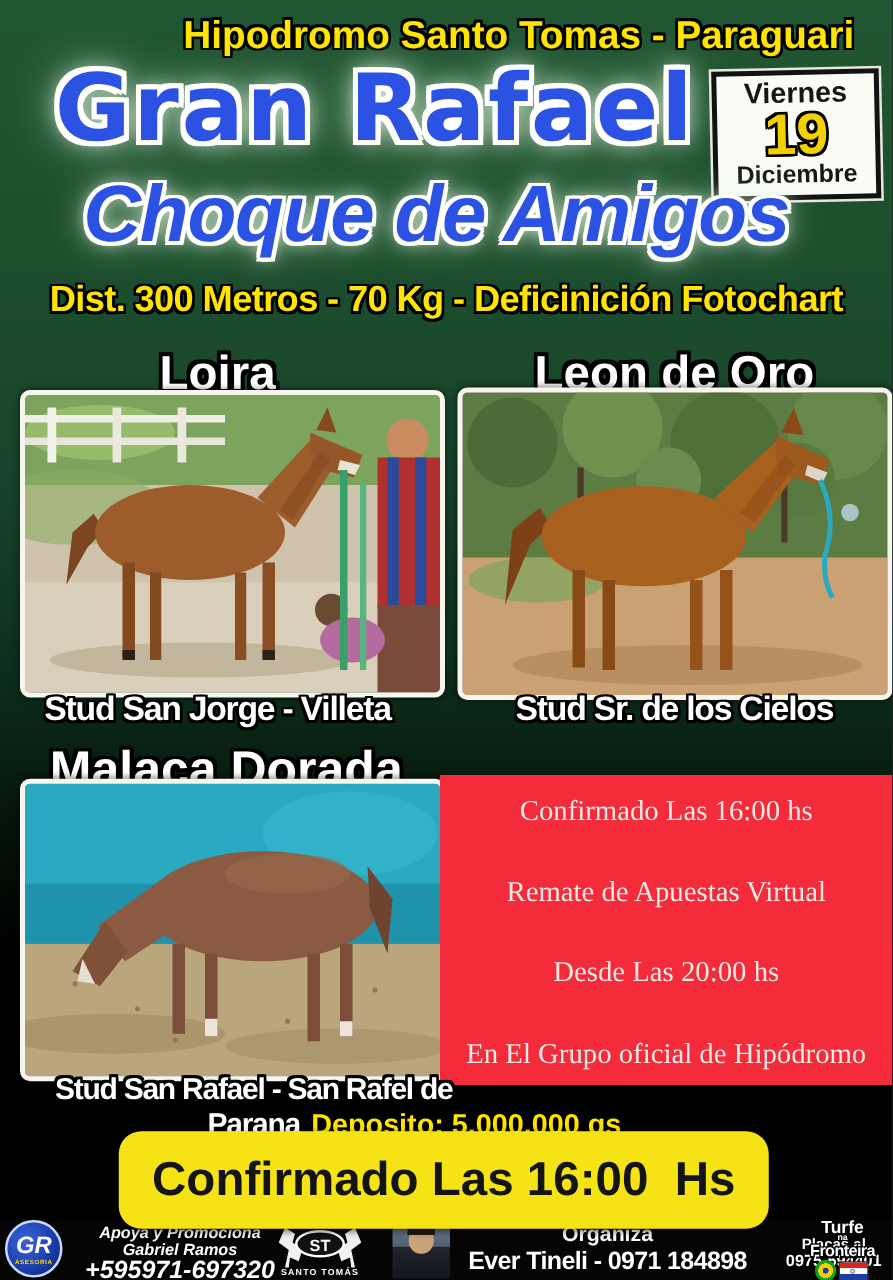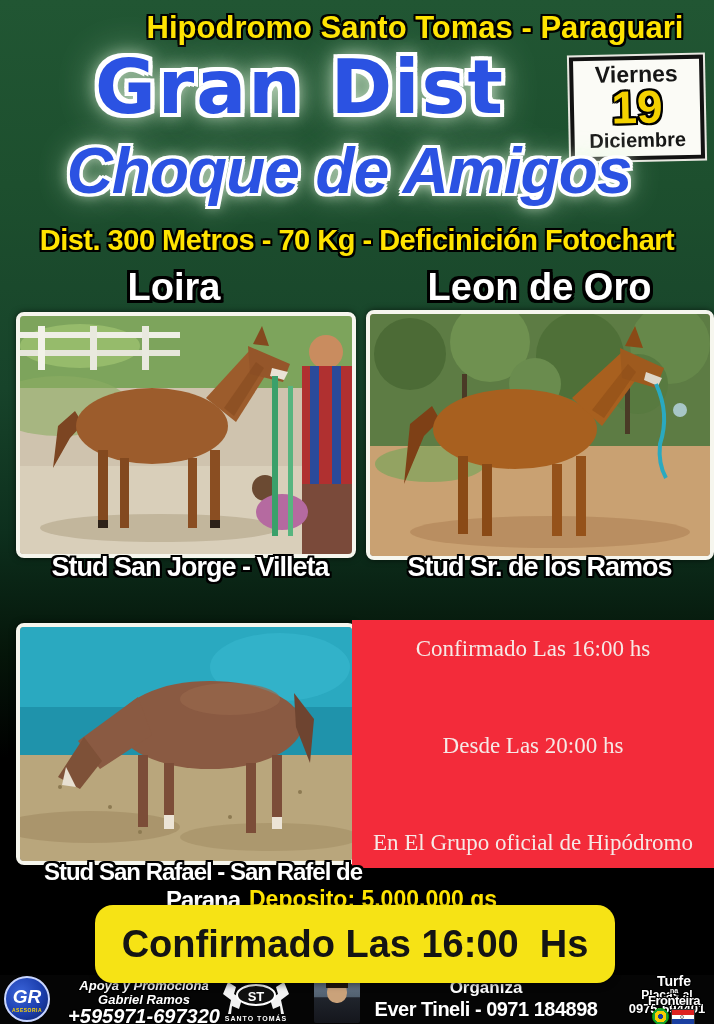--- a/index.html
+++ b/index.html
@@ -6,21 +6,21 @@
   .poster{
     position:relative;width:714px;height:1024px;margin:0 auto;overflow:hidden;
     font-family:"Liberation Sans",sans-serif;
     background:linear-gradient(180deg,#215633 0%,#1d4f2e 18%,#17432a 38%,#0d2f1d 52%,#051509 64%,#000 74%,#000 100%);
   }
   .abs{position:absolute;}
   .ctr{text-align:center;}
   
   .ob1{text-shadow:-1px -1px 0 #000,0 -1px 0 #000,1px -1px 0 #000,-1px 0 0 #000,1px 0 0 #000,-1px 1px 0 #000,0 1px 0 #000,1px 1px 0 #000;padding-left:16px;}
   .ob2{text-shadow:-2px -2px 0 #000,0 -2px 0 #000,2px -2px 0 #000,-2px 0 0 #000,2px 0 0 #000,-2px 2px 0 #000,0 2px 0 #000,2px 2px 0 #000;}
-  .ob3{text-shadow:-3px -3px 0 #000,0 -3px 0 #000,3px -3px 0 #000,-3px 0 0 #000,3px 0 0 #000,-3px 3px 0 #000,0 3px 0 #000,3px 3px 0 #000,-2px 0 0 #000,2px 0 0 #000;}
+  .ob3{text-shadow:-3px -3px 0 #000,0 -3px 0 #000,3px -3px 0 #000,-3px 0 0 #000,3px 0 0 #000,-3px 3px 0 #000,0 3px 0 #000,3px 3px 0 #000,-2px 0 0 #000,2px 0 0 #000;margin-top:12px;}
   .venue{top:10px;left:120px;right:4px;color:#ffe400;font-size:31px;font-weight:bold;letter-spacing:0;}
   .gran{top:44px;left:0;width:600px;color:#2b52e2;font-size:74px;font-weight:800;letter-spacing:2px;
     font-family:"DejaVu Sans",sans-serif;
     text-shadow:-4px -4px 0 #fff,0 -4px 0 #fff,4px -4px 0 #fff,-4px 0 0 #fff,4px 0 0 #fff,-4px 4px 0 #fff,0 4px 0 #fff,4px 4px 0 #fff,0 0 18px rgba(245,255,235,.95),0 0 38px rgba(215,255,215,.8);}
   .datebox{top:56px;right:10px;width:122px;background:#fbfbf6;border:4px solid #121212;
     padding:3px 2px 5px 2px;text-align:center;transform:rotate(-1.2deg);box-shadow:0 0 0 2px #e7e7e0;}
   .datebox .dw{color:#161616;font-size:23px;font-weight:800;line-height:1;}
   .datebox .dd{color:#f3d100;font-size:46px;font-weight:800;line-height:.95;}
   .datebox .dm{color:#161616;font-size:20px;font-weight:800;line-height:1.05;}
   .choque{top:134px;left:0;width:698px;color:#2b52e2;font-size:64px;font-weight:bold;font-style:italic;
@@ -72,21 +72,21 @@
   .flagpy{left:671px;top:34px;width:22px;height:14px;border:1px solid #333;
     background:linear-gradient(180deg,#d22 0 33%,#fff 33% 66%,#1a3fa0 66% 100%);}
   .flagpy .c{position:absolute;left:8px;top:5px;width:4px;height:4px;border-radius:50%;border:1px solid #888;box-sizing:border-box;background:#fff;}
 </style>
 </head>
 <body>
 
 <div class="poster">
 
   <div class="abs venue ctr ob2">Hipodromo Santo Tomas - Paraguari</div>
-  <div class="abs gran ctr">Gran Dist</div>
+  <div class="abs gran ctr">Gran Rafael</div>
 
   <div class="abs datebox">
     <div class="dw">Viernes</div>
     <div class="dd ob2">19</div>
     <div class="dm">Diciembre</div>
   </div>
 
   <div class="abs choque ctr">Choque de Amigos</div>
   <div class="abs dist ctr ob2">Dist. 300 Metros - 70 Kg - Deficinición Fotochart</div>
 
@@ -162,23 +162,24 @@
         <rect x="88" y="142" width="10" height="78" fill="#8a4a16"></rect>
         <rect x="112" y="150" width="10" height="72" fill="#8a4a16"></rect>
         <rect x="182" y="150" width="10" height="72" fill="#95521a"></rect>
         <rect x="206" y="142" width="10" height="80" fill="#95521a"></rect>
         <polygon points="222,96 258,50 266,58 234,104" fill="#8a4a16" opacity=".5"></polygon>
       </g>
       <path d="M286 70 q14 30 4 60 q-2 20 6 34" stroke="#2aa9c0" stroke-width="4" fill="none"></path>
     </svg>
   </div>
 
-  <div class="abs caption ctr ob2" style="top:552px;left:0;width:348px;padding-left:16px;">Stud San Jorge - Villeta</div>
-  <div class="abs caption ctr ob2" style="top:552px;left:365px;width:349px;">Stud Sr. de los Ramos</div>
-
+  <div class="abs caption ctr ob2" style="top:552px;left:0;width:348px;">Stud San Jorge - Villeta</div>
+  <div class="abs caption ctr ob2" style="top:552px;left:365px;width:349px;">Stud Sr. de los Cielos</div>
+
+  <div class="abs hname ctr ob3" style="top:584px;left:0;width:362px;font-size:40px;">Malaca Dorada</div>
 
   <div class="abs photo" style="left:16px;top:623px;width:332px;height:234px;">
     <svg width="332" height="234" viewBox="0 0 332 234">
       <rect x="0" y="0" width="332" height="234" fill="#b9a67c"></rect>
       <rect x="0" y="0" width="332" height="128" fill="#2aa9c0"></rect>
       <rect x="0" y="80" width="332" height="48" fill="#1f93ab"></rect>
       <ellipse cx="260" cy="40" rx="70" ry="34" fill="#35b4ca" opacity=".8"></ellipse>
       <ellipse cx="70" cy="200" rx="90" ry="16" fill="#a8946a" opacity=".9"></ellipse>
       <ellipse cx="250" cy="210" rx="90" ry="14" fill="#ab976d" opacity=".9"></ellipse>
       <circle cx="40" cy="160" r="2" fill="#8d7a52"></circle>
@@ -199,20 +200,21 @@
         <rect x="144" y="188" width="10" height="14" fill="#ece4d6"></rect>
         <rect x="252" y="190" width="10" height="12" fill="#ece4d6"></rect>
         <polygon points="274,66 294,92 290,136 276,100" fill="#6e4430"></polygon>
         <ellipse cx="210" cy="72" rx="50" ry="16" fill="#97664c" opacity=".7"></ellipse>
       </g>
     </svg>
   </div>
 
   <div class="abs redbox">
     <div>Confirmado Las 16:00 hs</div>
+    <div>Remate de Apuestas Virtual</div>
     <div>Desde Las 20:00 hs</div>
     <div>En El Grupo oficial de Hipódromo</div>
   </div>
 
   <div class="abs caption ctr ob2" style="top:858px;left:0;width:372px;font-size:24px;margin-left:17px;">Stud San Rafael - San Rafel de Parana</div>
 
   <div class="abs deposit ctr ob1">Deposito: 5.000.000 gs</div>
 
   <div class="abs banner">Confirmado Las 16:00  Hs</div>
 

